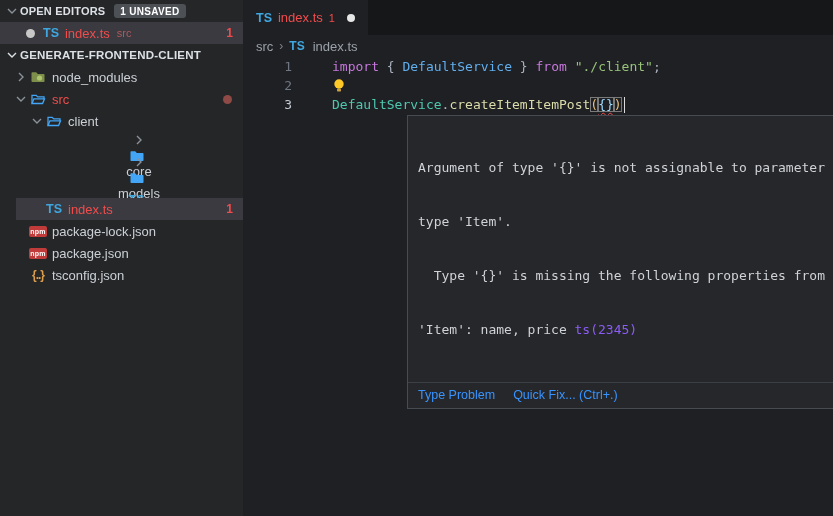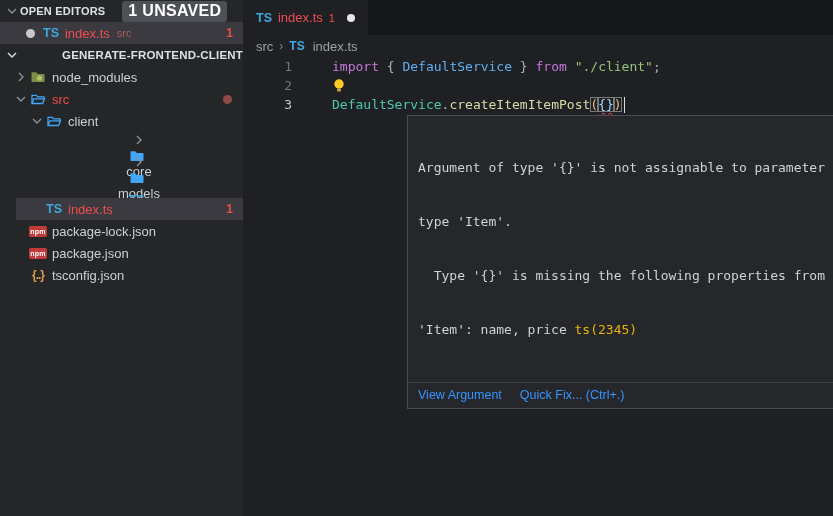--- a/index.html
+++ b/index.html
@@ -12,21 +12,21 @@
   
   .sidebar { width:243px; min-width:243px; background:#242628; display:flex; flex-direction:column; }
   .sb-header { height:35px; display:flex; align-items:center; padding:0 12px 0 20px;
     font-size:11px; letter-spacing:.4px; color:#b9bec5; }
   .sb-header .spacer { flex:1; }
   .more-dots { font-size:15px; color:#c9c9c9; line-height:10px; cursor:pointer; letter-spacing:1px; }
   .sec-row { height:22px; display:flex; align-items:center; font-size:11px; font-weight:bold;
     color:#dde1e6; letter-spacing:.2px; cursor:pointer; }
   .chev { width:16px; height:16px; display:inline-flex; align-items:center; justify-content:center; flex:none; }
   .chev.hiddenc { visibility:hidden; }
-  .badge-pill { margin-left:17px; background:#4d5055; color:#ffffff; font-size:16px; font-weight:700;
+  .badge-pill { margin-left:9px; background:#4d5055; color:#ffffff; font-size:10px; font-weight:700;
     padding:1.5px 6px; border-radius:3px; letter-spacing:.3px; }
   .oe-item { height:22px; display:flex; align-items:center; background:#3a3a40; padding-left:26px; cursor:pointer; }
   .mod-dot { width:9px; height:9px; border-radius:50%; background:#c8c8c8; margin-right:8px; flex:none; }
   .ts-ico { color:#3fa7e0; font-weight:700; font-size:12.5px; margin-right:6px; flex:none; }
   .err-text { color:#f14c4c; font-size:13px; }
   .desc-text { color:#b05b5b; font-size:11px; margin-left:7px; }
   .row-spacer { flex:1; }
   .err-badge { color:#f14c4c; font-size:12px; font-weight:600; margin-right:10px; }
   .tree-row { height:22px; display:flex; align-items:center; font-size:13px; color:#ccd0d6; cursor:pointer; }
   .tree-row.sel { background:#3a3a40; }
@@ -59,21 +59,21 @@
   .tok-gold { color:#e5c07b; } .tok-cyan { color:#9cdcfe; }
   .boxed { box-shadow:inset 0 0 0 1px #7a7a7a; }
   .squiggle { text-decoration:underline wavy #f14c4c 1px; text-underline-offset:3px; }
   .cursor-caret { display:inline-block; width:0; height:16px; border-left:1.6px solid #dcdcdc; margin-left:2px; }
   .bulb { margin-right:4px; display:inline-flex; }
   
   .hover-tooltip { position:absolute; left:164px; top:115px; width:478px; z-index:5;
     background:#26272b; border:1px solid #474b52; }
   .hover-msg { padding:7px 10px; font-family:"DejaVu Sans Mono", monospace; font-size:13px;
     line-height:18px; color:#cfd2d6; white-space:pre; }
-  .hover-code-gray { color:#eab308; }
+  .hover-code-gray { color:#8b5cf6; }
   .hover-actions { border-top:1px solid #3c4046; padding:5px 10px 6px 10px; display:flex; gap:18px;
     font-size:12.5px; }
   .hover-link { color:#3794ff; cursor:pointer; }
 </style>
 </head>
 <body>
 
 <div class="app">
 
   <div class="sidebar">
@@ -91,21 +91,21 @@
 
     <div class="oe-item">
       <span class="mod-dot"></span>
       <span class="ts-ico">TS</span>
       <span class="err-text">index.ts</span>
       <span class="desc-text">src</span>
       <span class="row-spacer"></span>
       <span class="err-badge">1</span>
     </div>
 
-    <div class="sec-row" style="padding-left:4px; font-size:11.5px;justify-content:space-between;">
+    <div class="sec-row" style="padding-left:4px; font-size:11.5px;">
       <span class="chev">
         <svg width="16" height="16" viewBox="0 0 16 16">
             <path d="M4 6l4 4 4-4" stroke="#dde1e6" stroke-width="1.4" fill="none"></path>
           </svg>
       </span>
       <span>GENERATE-FRONTEND-CLIENT</span>
     </div>
 
     <div class="tree-row i1">
       <span class="chev">
@@ -261,19 +261,19 @@
     </div>
 
     <div class="hover-tooltip">
       <div class="hover-msg">
         <div><span>Argument of type '{}' is not assignable to parameter of</span></div>
         <div><span>type 'Item'.</span></div>
         <div><span>  Type '{}' is missing the following properties from type</span></div>
         <div><span>'Item': name, price </span><span class="hover-code-gray">ts(2345)</span></div>
       </div>
       <div class="hover-actions">
-        <span class="hover-link">View Argument</span>
+        <span class="hover-link">Type Problem</span>
         <span class="hover-link">Quick Fix... (Ctrl+.)</span>
       </div>
     </div>
 
   </div>
 </div>
 
 </body></html>

